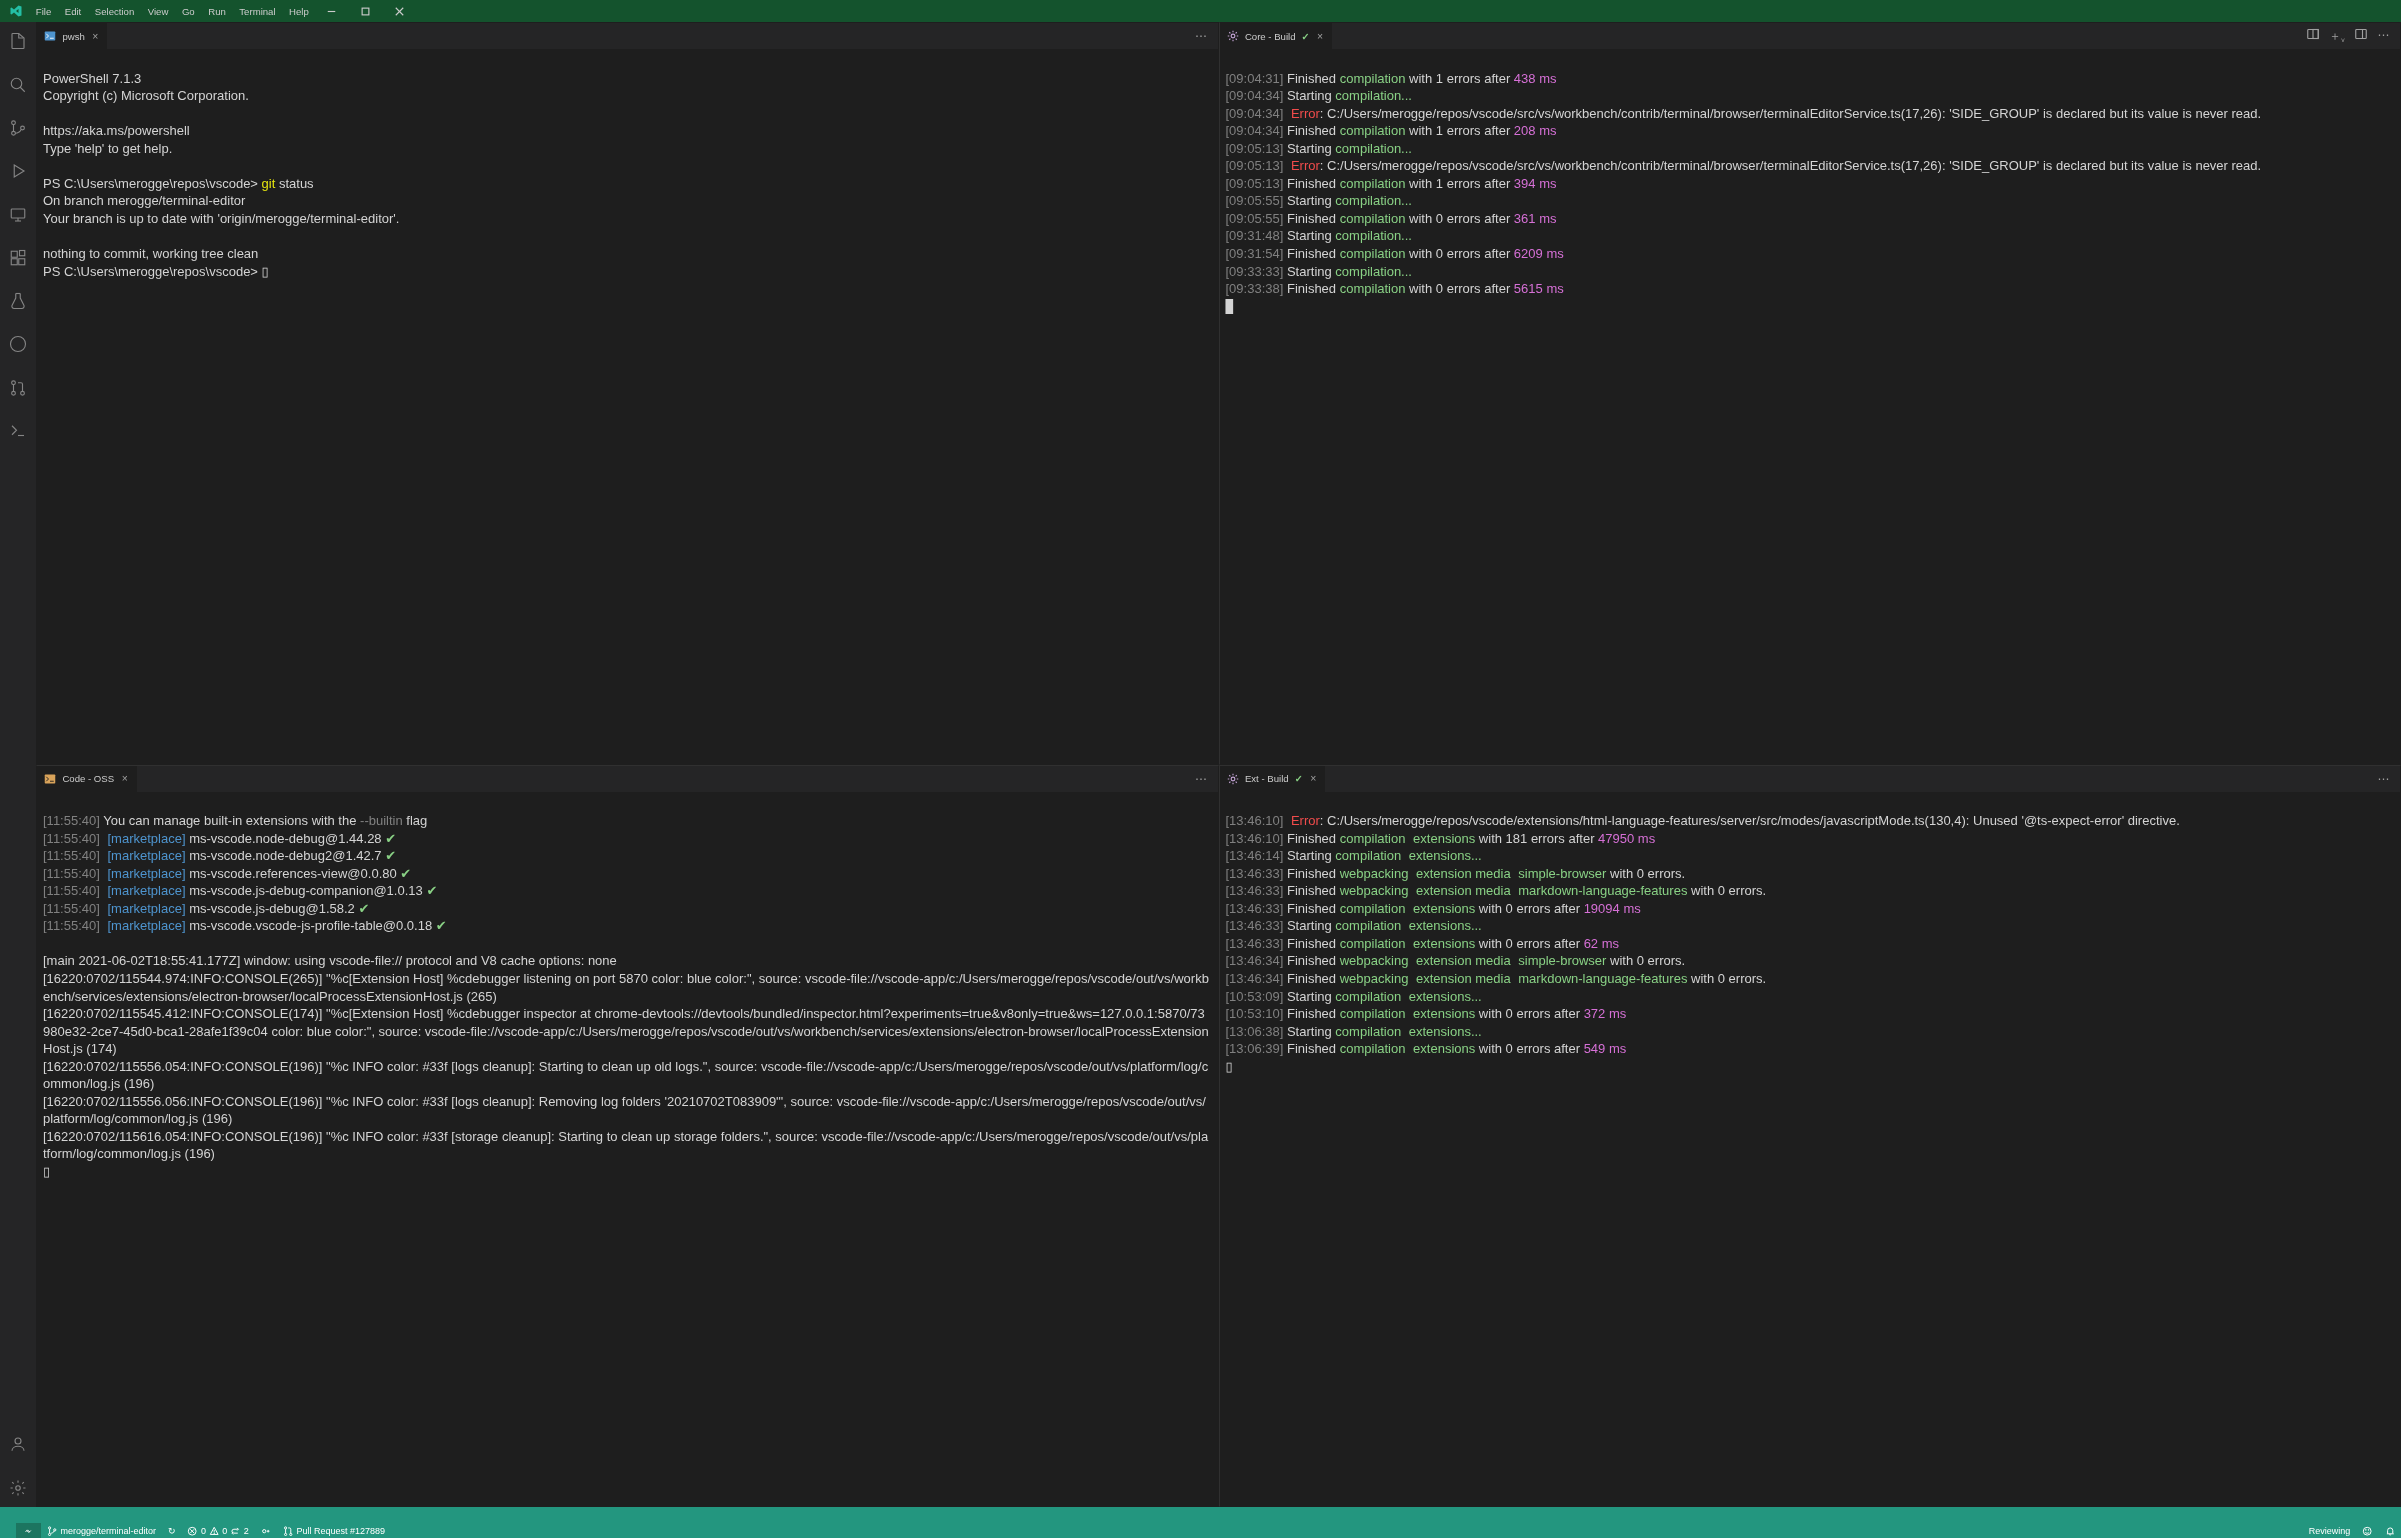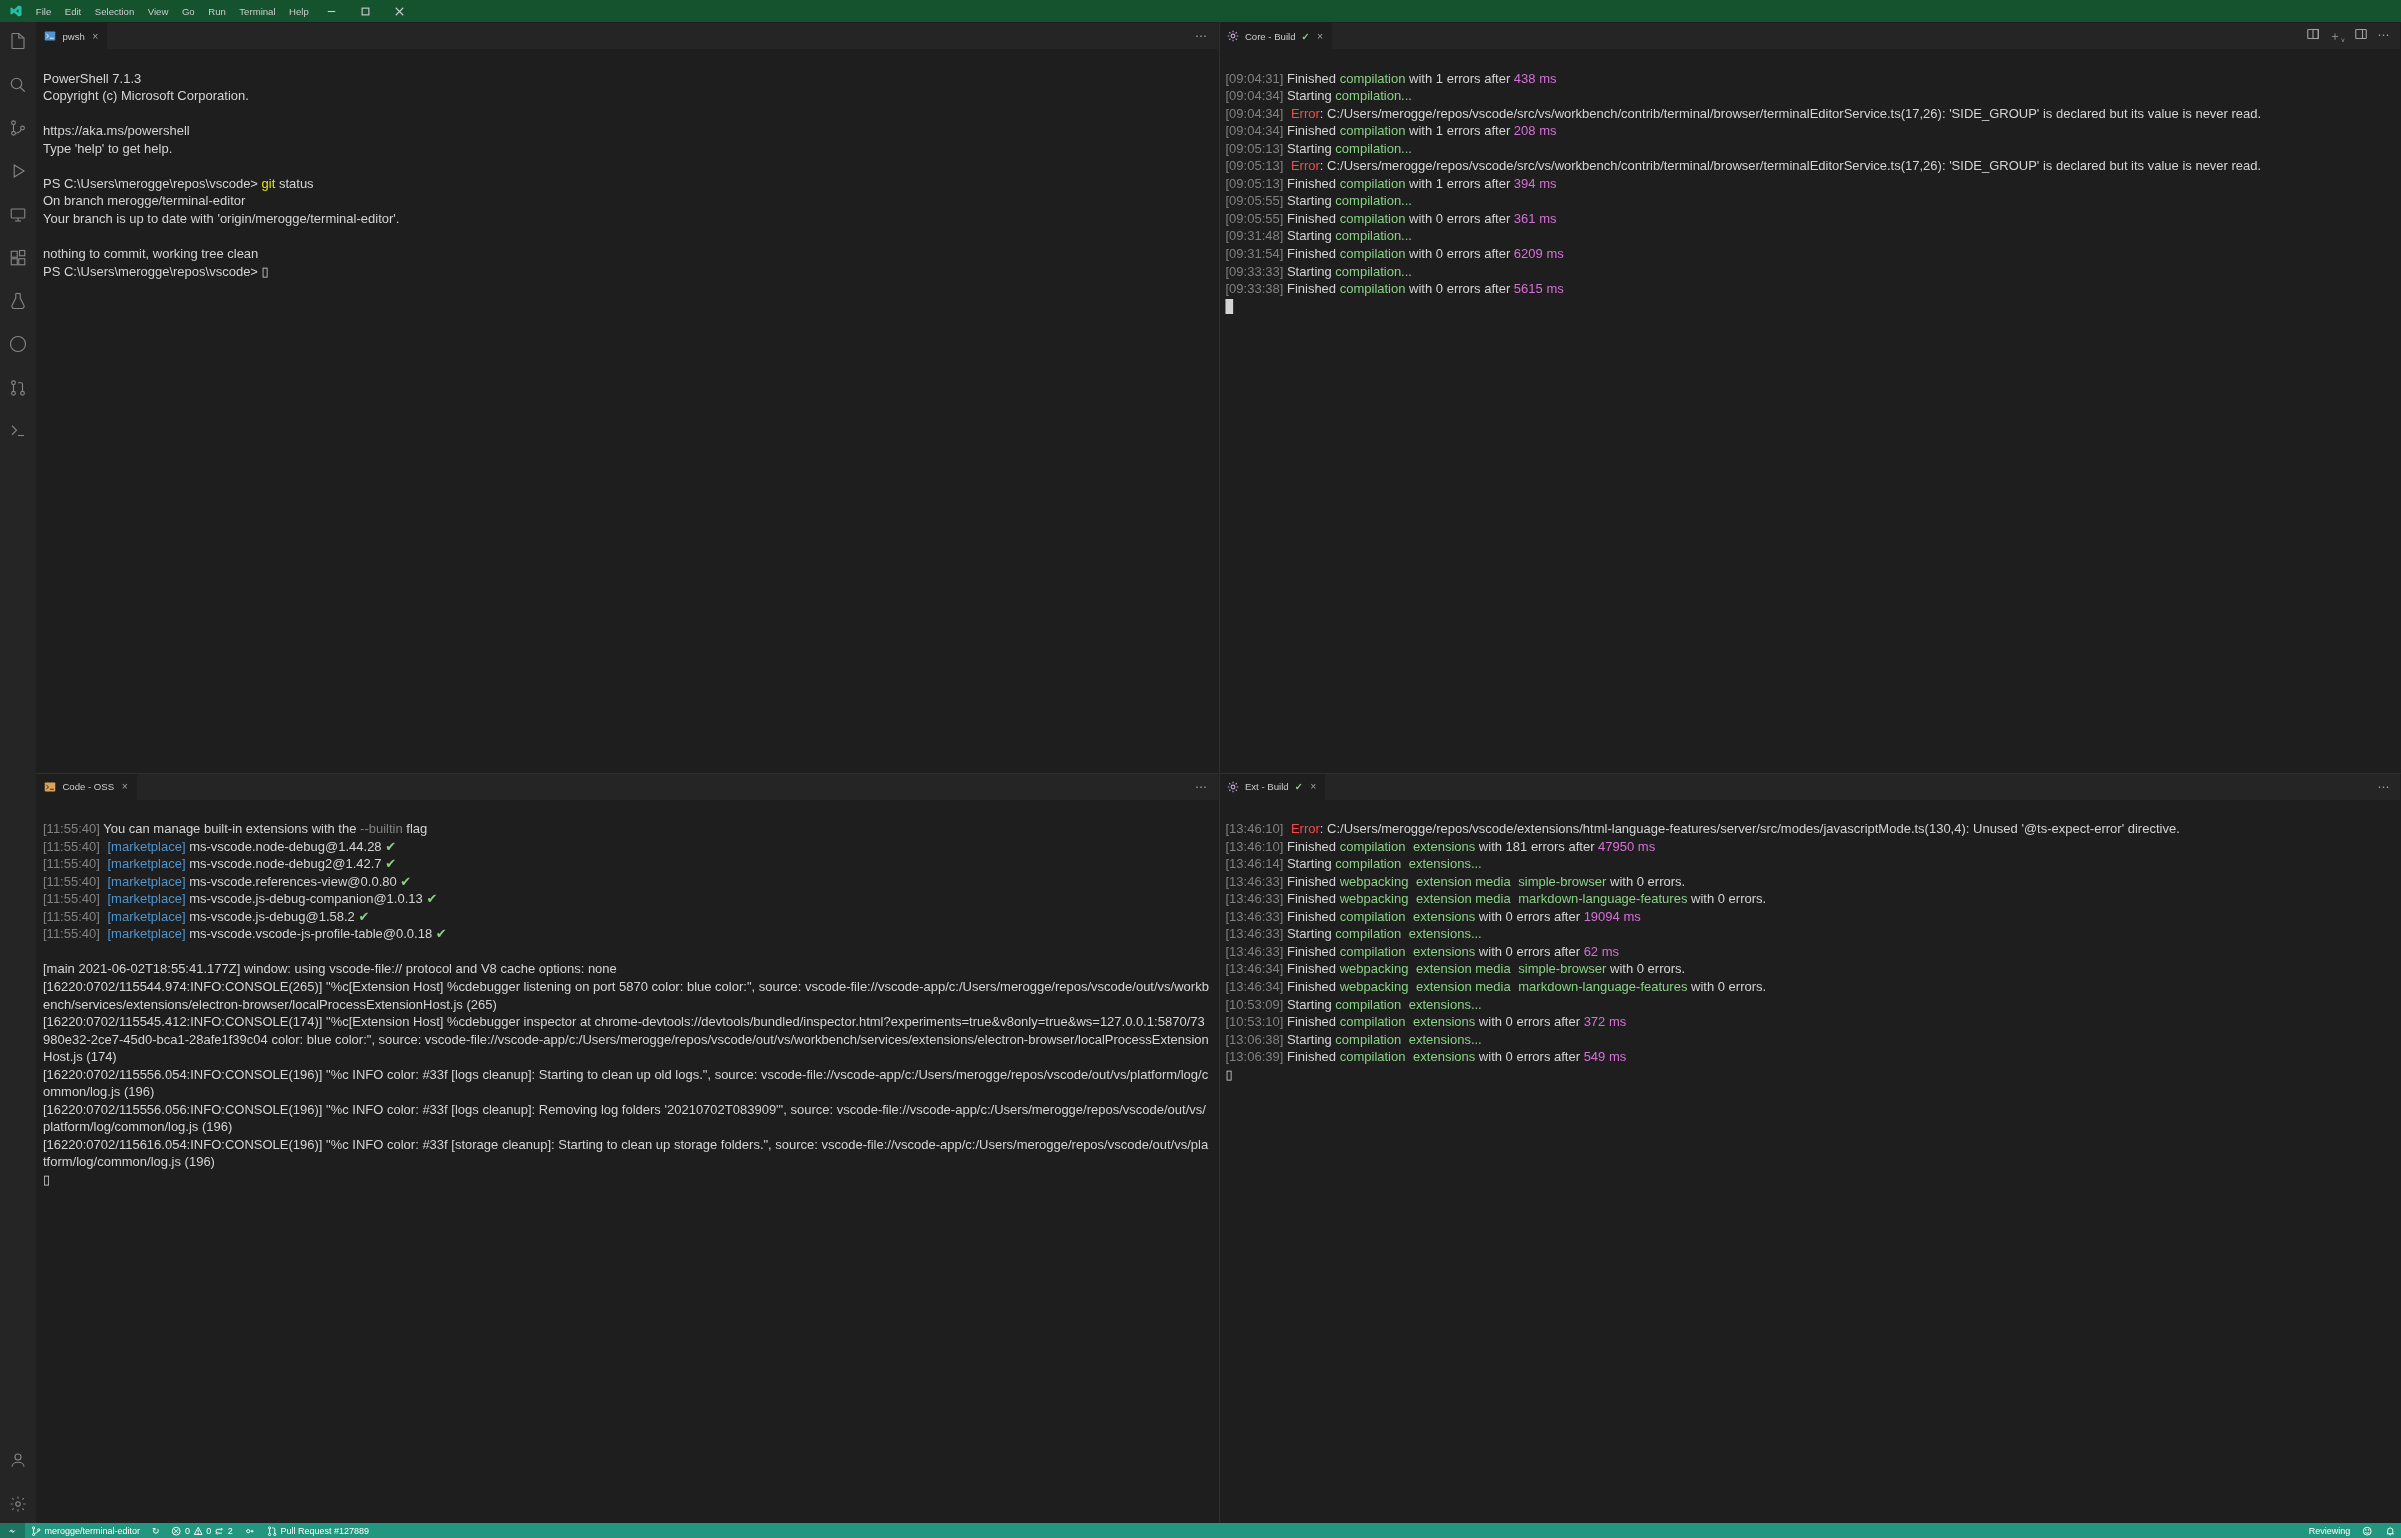--- a/index.html
+++ b/index.html
@@ -38,21 +38,21 @@
 
 .terminal { flex: 1; overflow: hidden; padding: 3px 6px; font-family: "Cascadia Mono","Consolas",monospace; font-size: 13px; line-height: 1.35; white-space: pre-wrap; word-break: break-all; color: #d4d4d4; background: #1e1e1e; }
 
 .ts { color: #808080; }
 .green { color: #89d185; }
 .red { color: #f14c4c; }
 .magenta { color: #d670d6; }
 .blue { color: #4e94ce; }
 .yellow { color: #e5e510; }
 
-.statusbar { height: 16px; background: #23967f; display: flex; align-items: flex-end; color: #ffffff; font-size: 9px; }
+.statusbar { height: 32px; background: #23967f; display: flex; align-items: flex-end; color: #ffffff; font-size: 9px; padding-left: 16px; }
 .sb-remote { width: 25px; height: 16.3px; background: #1c7560; display: flex; align-items: center; justify-content: center; }
 .sb-item { padding: 0 6px; display: flex; align-items: center; gap: 3px; cursor: pointer; height: 16.3px; }
 .sb-spacer { flex: 1; }
 
 svg { stroke: currentColor; fill: none; stroke-width: 1.5; }
 </style>
 </head>
 <body>
 
 <div class="titlebar">

